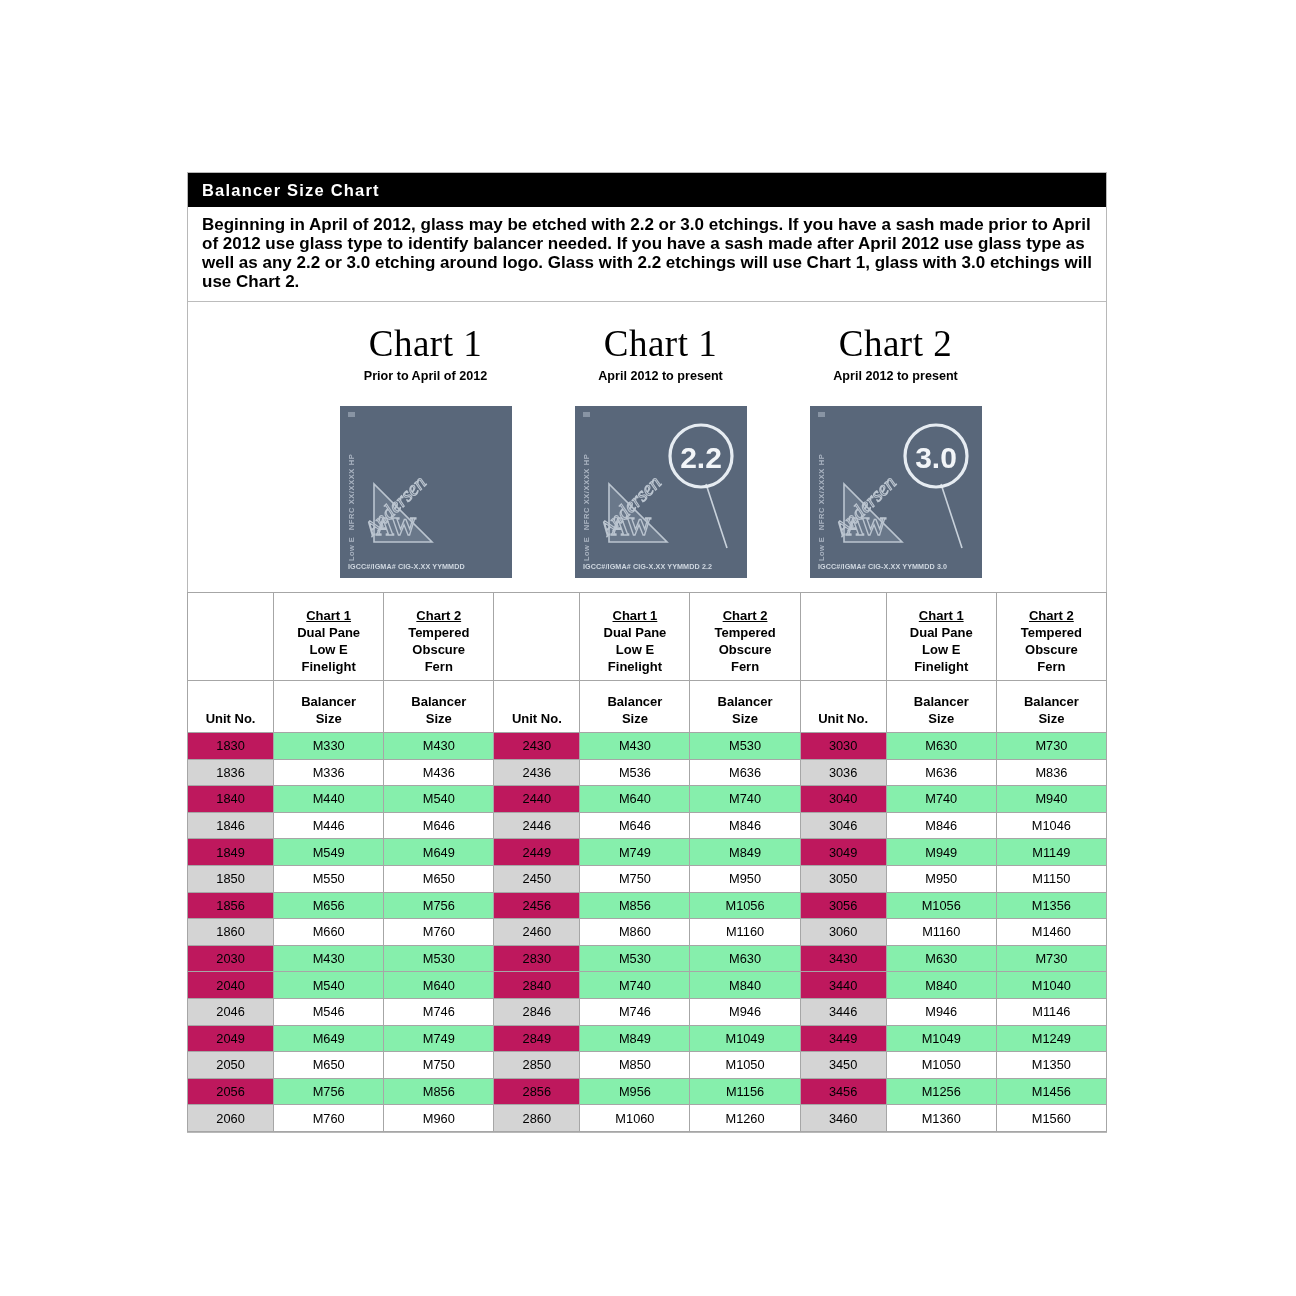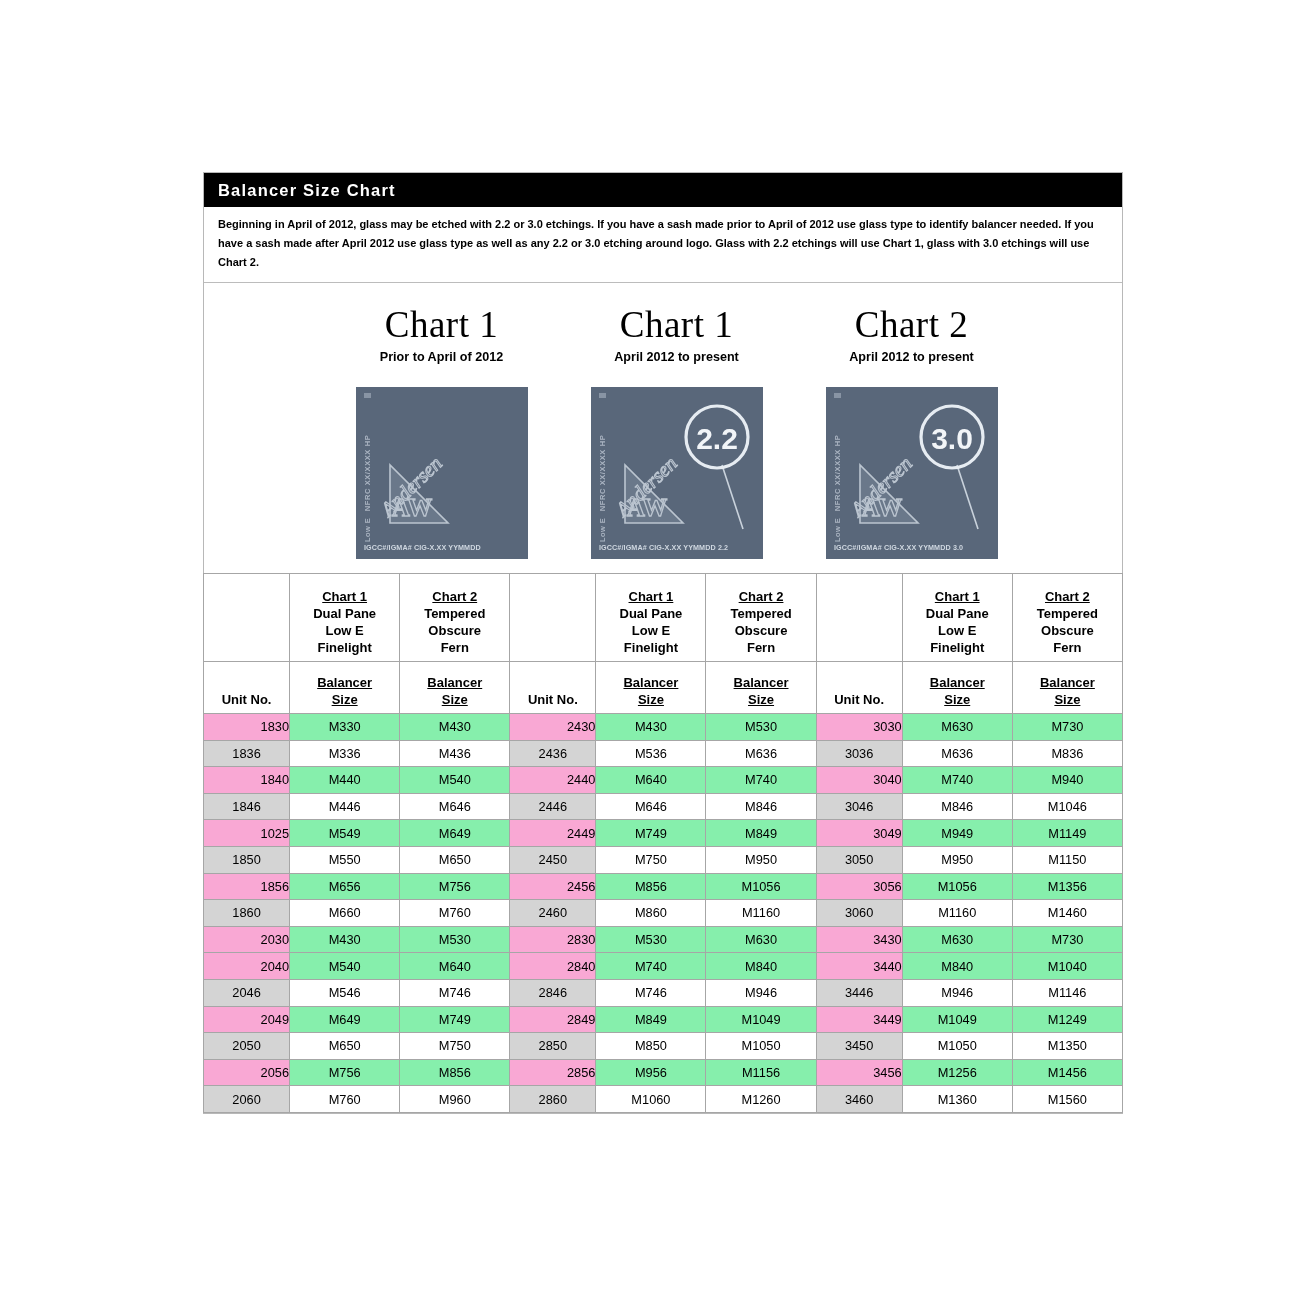--- a/index.html
+++ b/index.html
@@ -7,21 +7,21 @@
     width: 1296px; height: 1296px;
     background: #ffffff;
     font-family: "Liberation Sans", sans-serif;
     overflow: hidden;
   }
   #page { position: relative; width: 1296px; height: 1296px; background: #fff; }
 
   
   .sheet {
     position: absolute;
-    left: 203px; top: 172px;
+    left: 187px; top: 172px;
     width: 920px;
     background: #ffffff;
     border: 1px solid #b8b8b8;
   }
 
   
   .titlebar {
     background: #000000;
     color: #ffffff;
     font-weight: bold;
@@ -29,21 +29,21 @@
     letter-spacing: 1.2px;
     padding: 8px 0 8px 14px;
     height: 34px;
     line-height: 18px;
   }
 
   
   .intro {
     border-bottom: 1px solid #bcbcbc;
     padding: 8px 14px 10px 14px;
-    font-size: 11px;
+    font-size: 17px;
     font-weight: bold;
     line-height: 19px;
     color: #000;
   }
   .intro p { margin: 0; }
 
   
   .cards {
     display: flex;
     justify-content: flex-start;
@@ -106,27 +106,27 @@
   thead th.grp .u { text-decoration: underline; display: block; }
   thead th.grp .l { display: block; }
   thead th.sub {
     height: 52px;
     font-weight: bold;
     font-size: 13px;
     line-height: 17px;
     vertical-align: bottom;
     padding-bottom: 5px;
   }
-  thead th.sub .u { text-decoration: underline; display: block; }
+  thead th.sub .u { display: block; }
   thead th.unitno { vertical-align: bottom; padding-bottom: 5px; }
 
   td.unit { font-weight: bold; background: #d4d4d4; }
   tbody tr.shade td.bal { background: #86efac; }
   tbody tr td.bal { background: #ffffff; }
-  tbody tr.shade td.unit { background: #f9a8d4; text-align: right; }
+  tbody tr.shade td.unit { background: #be185d; }
 
   .blank { border-left: 1px solid #a6a6a6; border-right: 1px solid #a6a6a6; }
 </style>
 </head>
 <body>
 
 <div id="page">
   <div class="sheet">
 
     <div class="titlebar">Balancer Size Chart</div>
@@ -345,21 +345,21 @@
               <td class="bal">M446</td>
               <td class="bal">M646</td>
               <td class="unit">2446</td>
               <td class="bal">M646</td>
               <td class="bal">M846</td>
               <td class="unit">3046</td>
               <td class="bal">M846</td>
               <td class="bal">M1046</td>
             </tr>
             <tr class="shade">
-              <td class="unit">1025</td>
+              <td class="unit">1849</td>
               <td class="bal">M549</td>
               <td class="bal">M649</td>
               <td class="unit">2449</td>
               <td class="bal">M749</td>
               <td class="bal">M849</td>
               <td class="unit">3049</td>
               <td class="bal">M949</td>
               <td class="bal">M1149</td>
             </tr>
             <tr>

